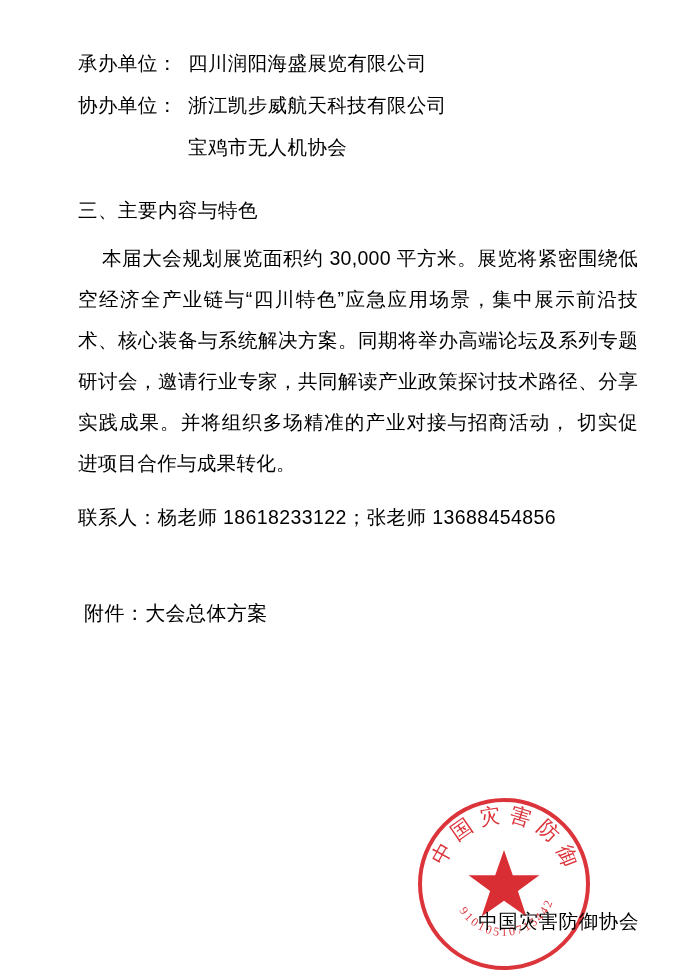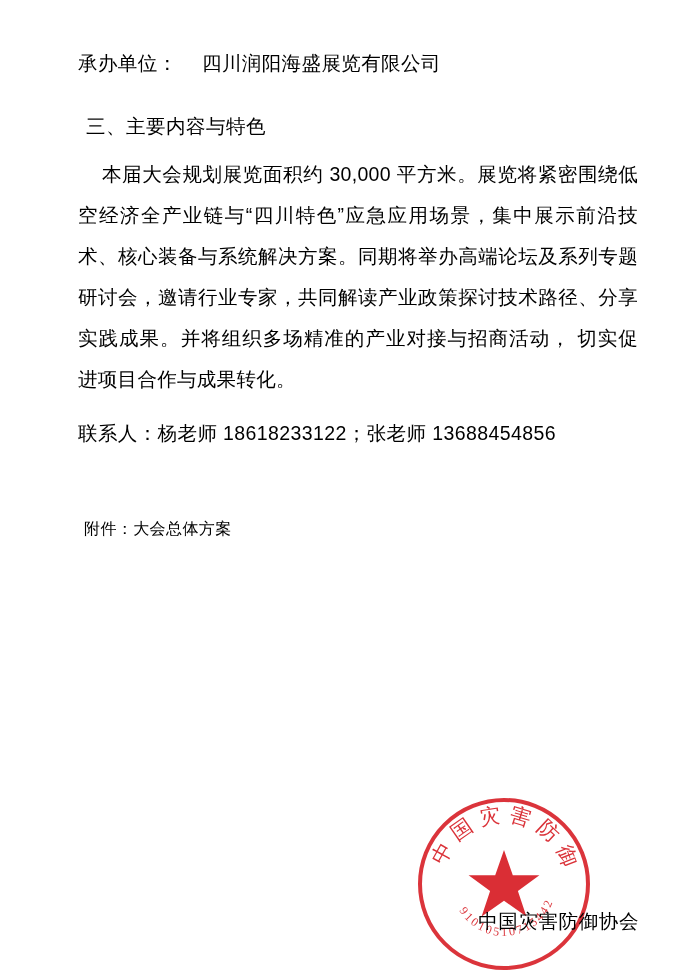--- a/index.html
+++ b/index.html
@@ -33,35 +33,35 @@
     align-items: baseline;
     font-size: 19.5px;
     line-height: 42px;
     letter-spacing: 0.4px;
     white-space: nowrap;
   }
   .unit-label {
     min-width: 104px;
   }
   .unit-value {
-    margin-left: 20px;
+    margin-left: 6px;
   }
   .indent-value {
     margin-left: 110px;
     font-size: 19.5px;
     line-height: 42px;
     letter-spacing: 0.4px;
     white-space: nowrap;
   }
   .section-heading {
     font-size: 19.5px;
     line-height: 32px;
     letter-spacing: 0.5px;
     margin-top: 26px;
-    margin-left: 8px;
+    margin-left: 0;
   }
   .para {
     font-size: 19.5px;
     line-height: 41px;
     letter-spacing: 0.3px;
     text-align: justify;
     text-justify: inter-ideograph;
     margin-top: 12px;
     text-indent: 24px;
   }
@@ -69,21 +69,21 @@
     margin-top: 14px;
   }
   .contact-line {
     font-size: 19.5px;
     line-height: 38px;
     letter-spacing: 0.4px;
     margin-top: 14px;
     white-space: nowrap;
   }
   .attach-line {
-    font-size: 16px;
+    font-size: 20px;
     line-height: 38px;
     letter-spacing: 0.4px;
     margin-top: 58px;
     margin-left: 6px;
     white-space: nowrap;
   }
   .signature {
     position: absolute;
     right: 42px;
     bottom: 36px;
@@ -118,21 +118,26 @@
 
 <div class="page">
 
   <div class="content">
 
     <div class="line-unit">
       <span class="unit-label">承办单位：</span>
       <span class="unit-value">四川润阳海盛展览有限公司</span>
     </div>
 
+    <div class="line-unit">
+      <span class="unit-label">协办单位：</span>
+      <span class="unit-value">浙江凯步威航天科技有限公司</span>
+    </div>
 
+    <div class="indent-value">宝鸡市无人机协会</div>
 
     <div class="section-heading">三、主要内容与特色</div>
 
     <div class="para">本届大会规划展览面积约 30,000 平方米。展览将紧密围绕低空经济全产业链与“四川特色”应急应用场景，集中展示前沿技术、核心装备与系统解决方案。同期将举办高端论坛及系列专题研讨会，邀请行业专家，共同解读产业政策探讨技术路径、分享实践成果。并将组织多场精准的产业对接与招商活动， 切实促进项目合作与成果转化。</div>
 
 
 
     <div class="contact-line">联系人：杨老师 18618233122；张老师 13688454856</div>
 
     <div class="attach-line">附件：大会总体方案</div>

